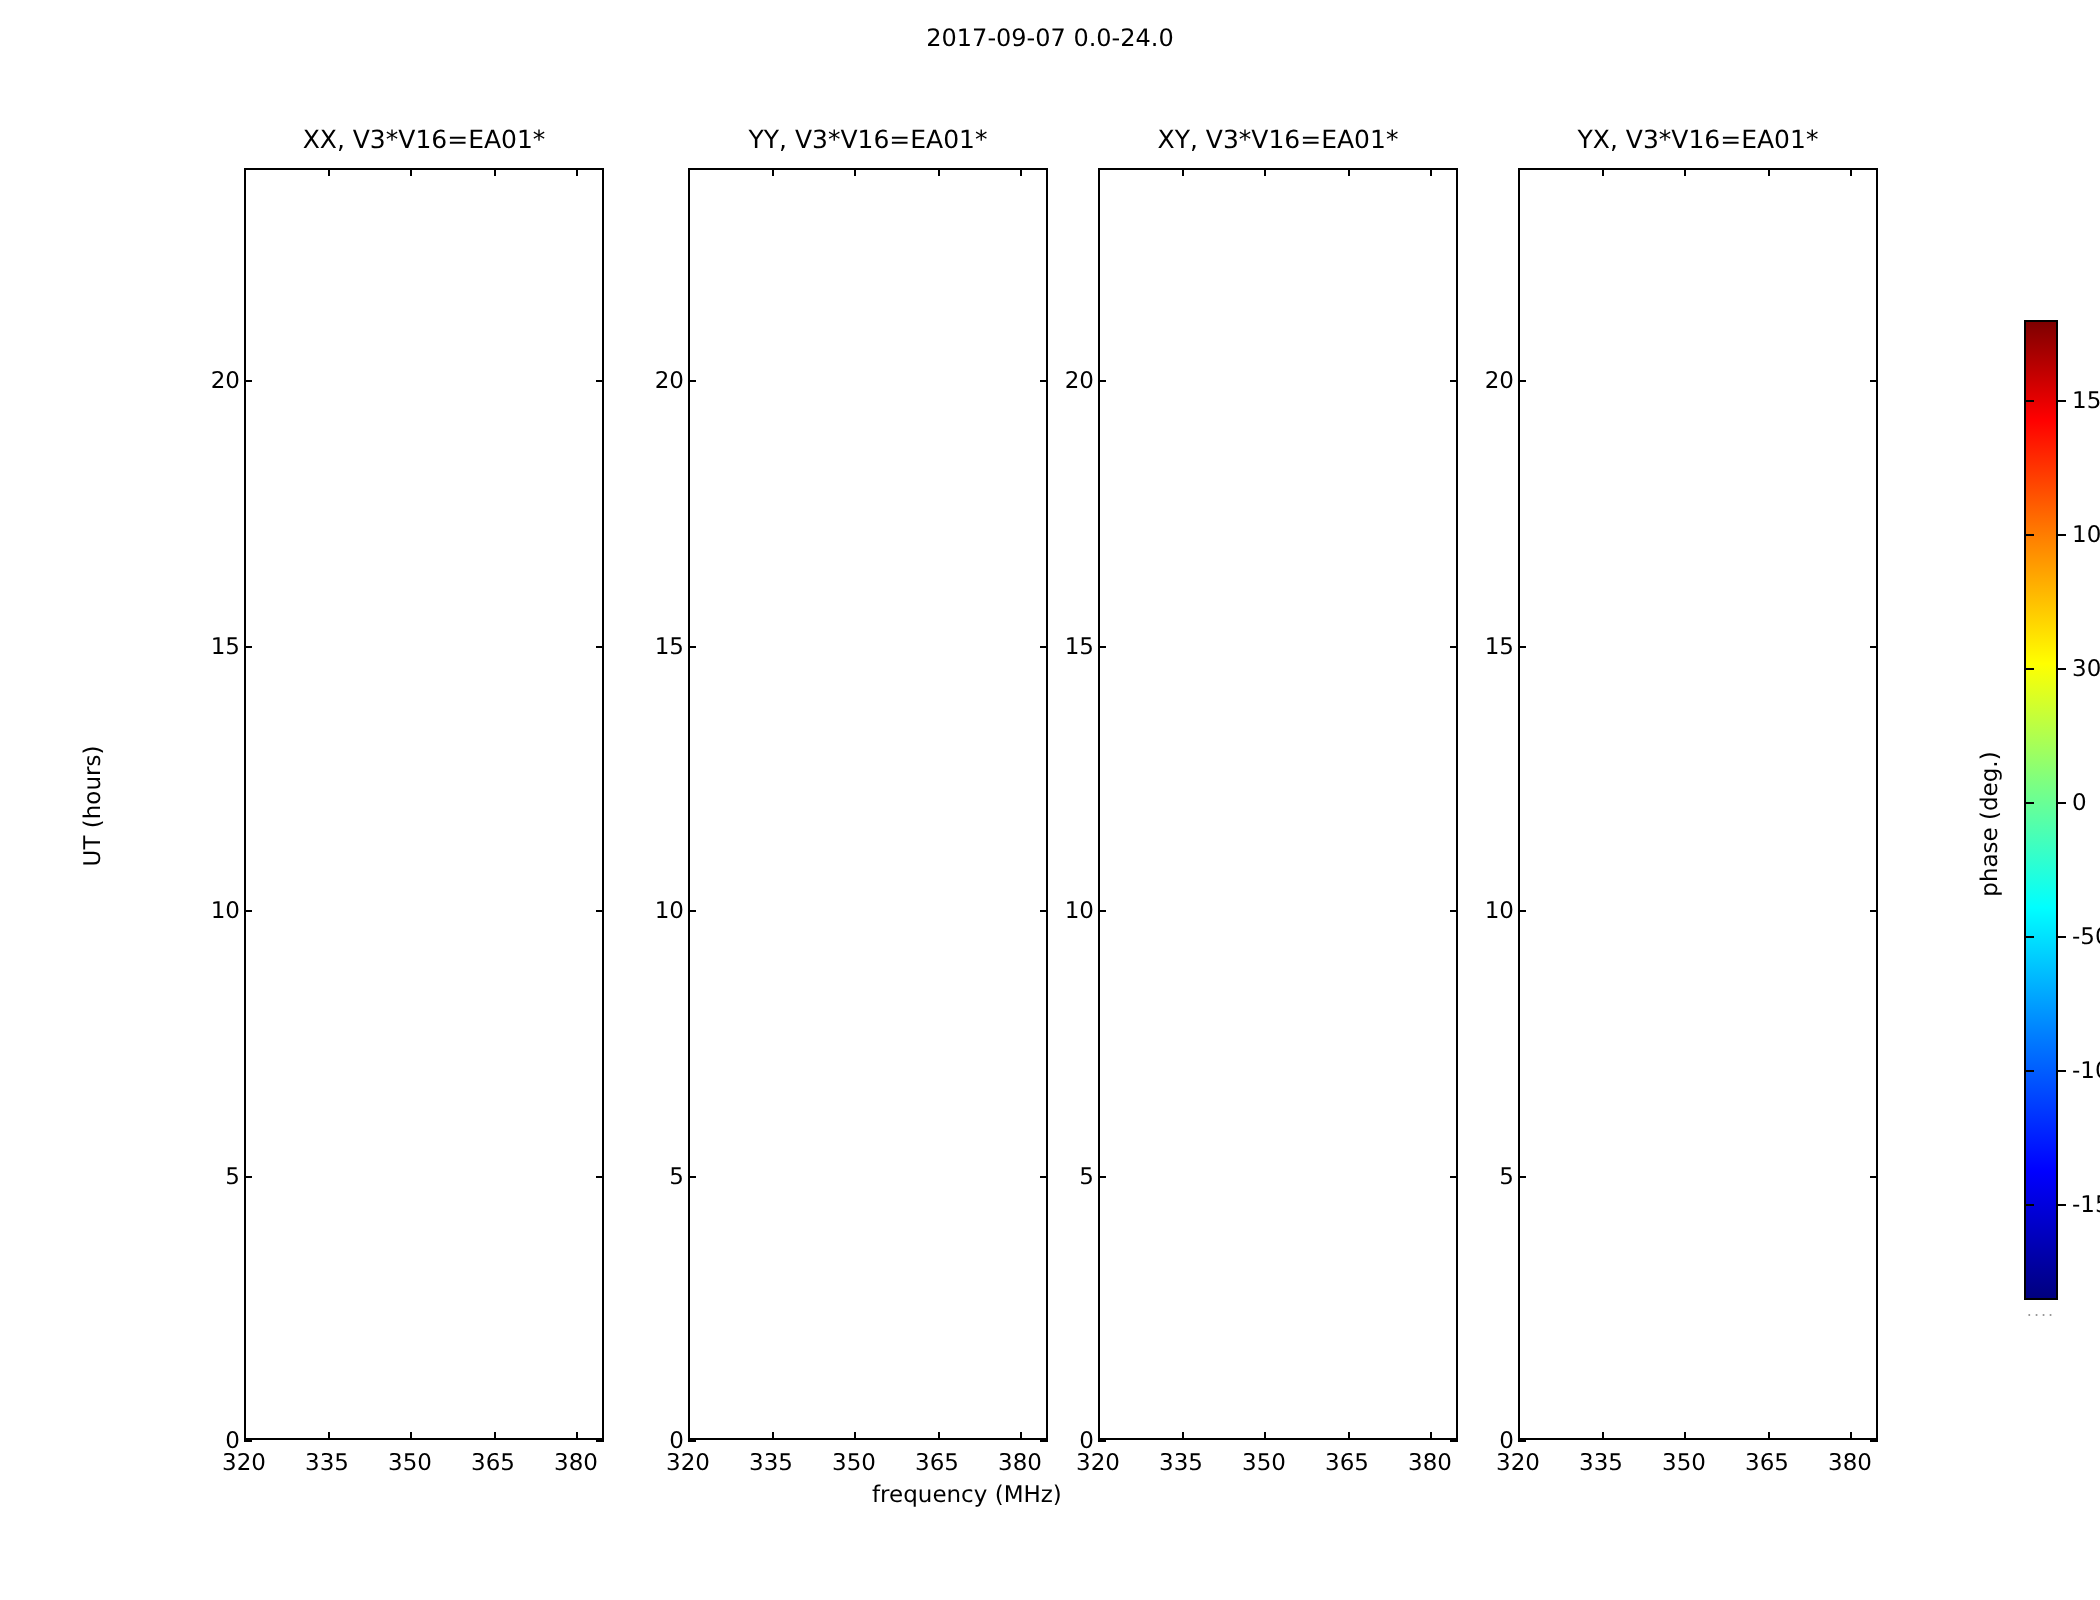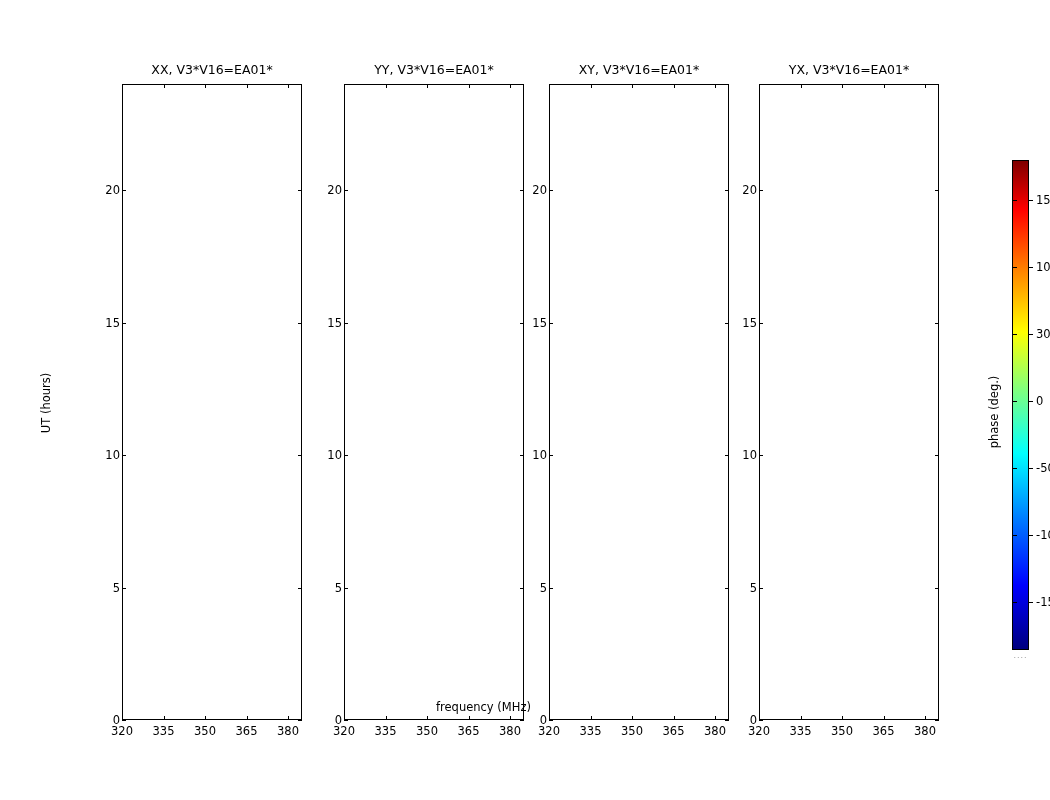--- a/index.html
+++ b/index.html
@@ -176,20 +176,21 @@
     color: #999;
     text-align: center;
     letter-spacing: 1px;
   }
 </style>
 </head>
 <body>
 
 <div class="figure">
 
+  <div class="suptitle">2017-09-07 0.0-24.0</div>
 
   <div class="panel" style="left:122px;">
     <div class="panel-title">XX, V3*V16=EA01*</div>
     <div class="axes"></div>
 
     <div class="ytick" style="top:636px;"></div>
     <div class="ytick" style="top:503.5px;"></div>
     <div class="ytick" style="top:371px;"></div>
     <div class="ytick" style="top:238.5px;"></div>
     <div class="ytick" style="top:106px;"></div>
@@ -334,21 +335,21 @@
     <div class="xtick-t" style="left:166px;"></div>
 
     <div class="xlabel-txt" style="left:0px;">320</div>
     <div class="xlabel-txt" style="left:41.5px;">335</div>
     <div class="xlabel-txt" style="left:83px;">350</div>
     <div class="xlabel-txt" style="left:124.5px;">365</div>
     <div class="xlabel-txt" style="left:166px;">380</div>
   </div>
 
   <div class="axis-label-y" style="left:46px; top:396px; width:100px; text-align:center; margin-left:-50px;">UT (hours)</div>
-  <div class="axis-label-x" style="left:436px; top:700px;">frequency (MHz)</div>
+  <div class="axis-label-x" style="left:436px; top:740px;">frequency (MHz)</div>
 
   <div class="cbar"></div>
 
   <div class="cbar-tick" style="top:200px;"></div>
   <div class="cbar-tick" style="top:267px;"></div>
   <div class="cbar-tick" style="top:334px;"></div>
   <div class="cbar-tick" style="top:401px;"></div>
   <div class="cbar-tick" style="top:468px;"></div>
   <div class="cbar-tick" style="top:535px;"></div>
   <div class="cbar-tick" style="top:602px;"></div>

